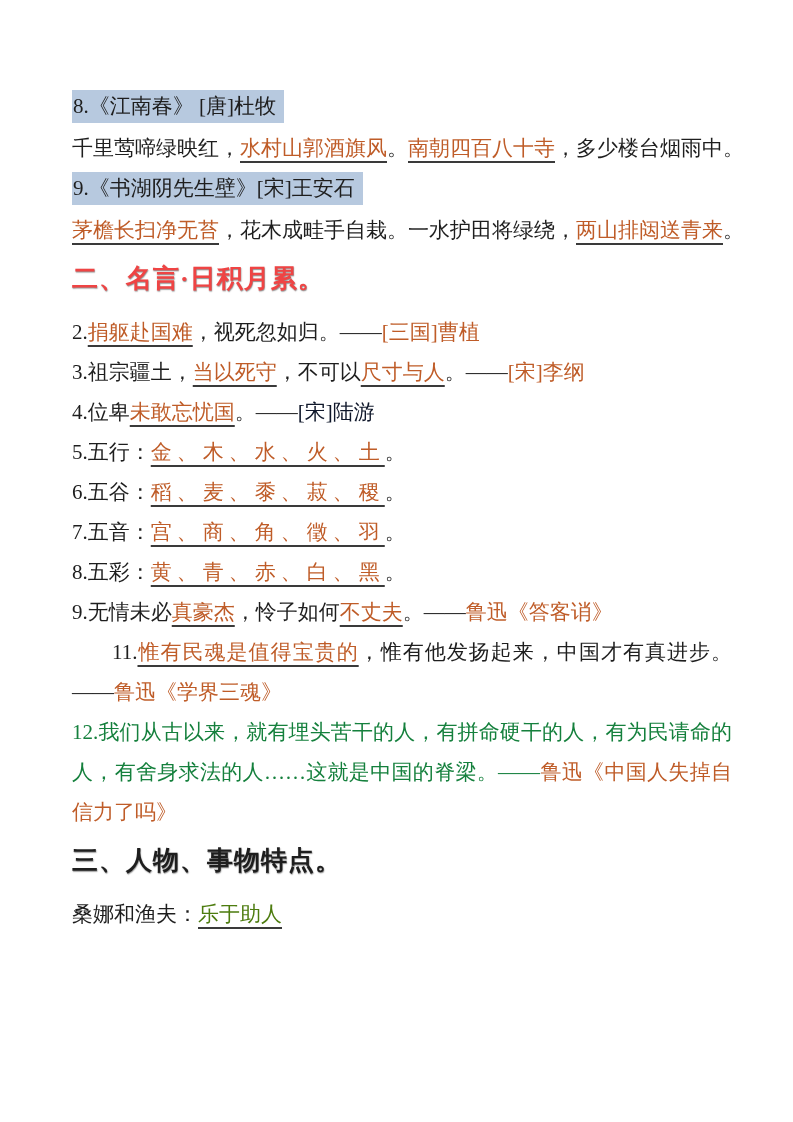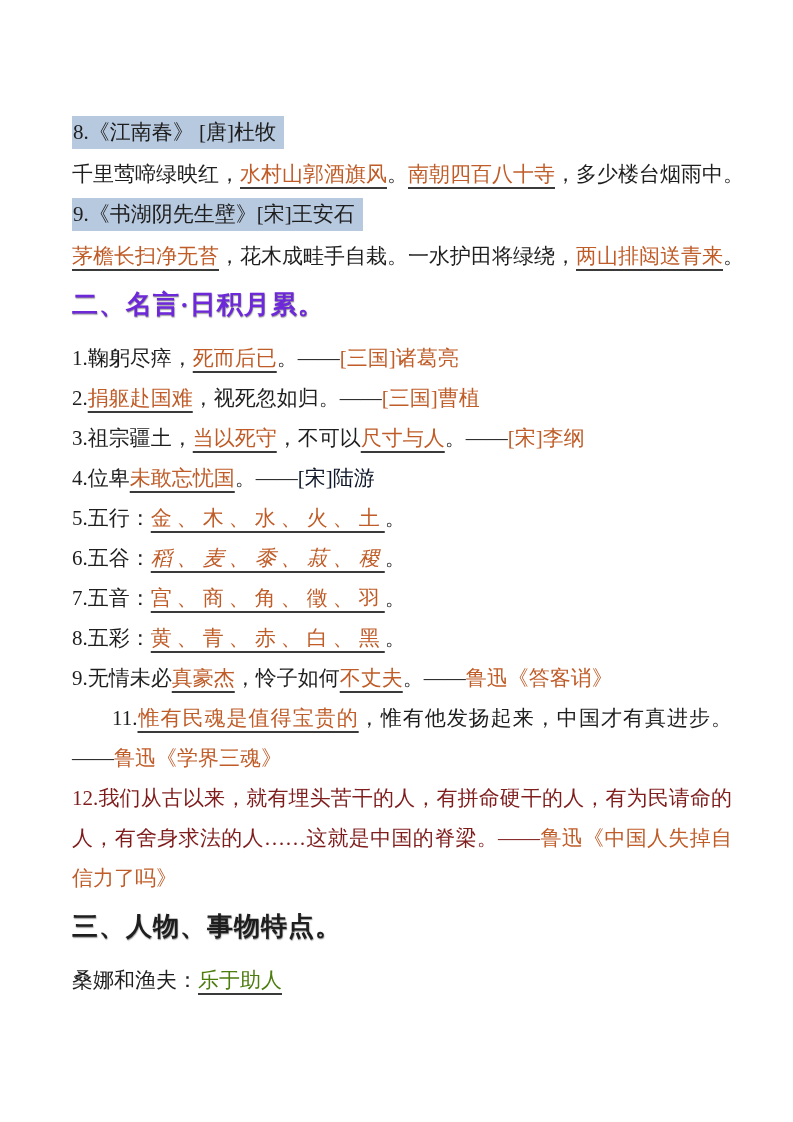--- a/index.html
+++ b/index.html
@@ -11,21 +11,21 @@
     position: relative;
     width: 793px;
     height: 1122px;
     background: #ffffff;
     overflow: hidden;
     font-family: "Liberation Serif", "DejaVu Serif", serif;
   }
   .content {
     position: absolute;
     left: 72px;
-    top: 112px;
+    top: 86px;
     width: 660px;
   }
   .para {
     font-size: 21px;
     line-height: 40px;
     color: #1e1e1e;
     margin: 0;
     text-align: justify;
   }
   .para.nowrap {
@@ -60,28 +60,27 @@
 </style>
 </head>
 <body>
 
 <div class="page">
   <div class="content">
       <p class="para nowrap title-line"><span class="hl-span" style="color: rgb(30, 30, 30); background-color: rgb(183, 201, 223);">8.《江南春》 [唐]杜牧</span></p>
       <p class="para nowrap"><span class="" style="color: rgb(30, 30, 30);">千里莺啼绿映红，</span><span class="run-underline" style="color: rgb(191, 92, 40); text-decoration-color: rgb(58, 58, 58);">水村山郭酒旗风</span><span class="" style="color: rgb(30, 30, 30);">。</span><span class="run-underline" style="color: rgb(191, 92, 40); text-decoration-color: rgb(58, 58, 58);">南朝四百八十寺</span><span class="" style="color: rgb(30, 30, 30);">，多少楼台烟雨中。</span></p>
       <p class="para nowrap title-line"><span class="hl-span" style="color: rgb(30, 30, 30); background-color: rgb(183, 201, 223);">9.《书湖阴先生壁》[宋]王安石</span></p>
       <p class="para nowrap"><span class="run-underline" style="color: rgb(191, 92, 40); text-decoration-color: rgb(58, 58, 58);">茅檐长扫净无苔</span><span class="" style="color: rgb(30, 30, 30);">，花木成畦手自栽。一水护田将绿绕，</span><span class="run-underline" style="color: rgb(191, 92, 40); text-decoration-color: rgb(58, 58, 58);">两山排闼送青来</span><span class="" style="color: rgb(30, 30, 30);">。</span></p>
-      <p class="heading"><span class="" style="color: #6d28d9;">二、名言·日积月累。</span></p>
-      <p class="para nowrap"><span class="" style="color: rgb(30, 30, 30);">1.鞠躬尽瘁，</span><span class="run-underline" style="color: rgb(191, 92, 40); text-decoration-color: rgb(58, 58, 58);">死而后已</span><span class="" style="color: rgb(30, 30, 30);">。——</span><span class="" style="color: rgb(191, 92, 40);">[三国]诸葛亮</span></p>
+      <p class="heading"><span class="" style="color: #ef4444;">二、名言·日积月累。</span></p>
       <p class="para nowrap"><span class="" style="color: rgb(30, 30, 30);">2.</span><span class="run-underline" style="color: rgb(191, 92, 40); text-decoration-color: rgb(58, 58, 58);">捐躯赴国难</span><span class="" style="color: rgb(30, 30, 30);">，视死忽如归。——</span><span class="" style="color: rgb(191, 92, 40);">[三国]曹植</span></p>
       <p class="para nowrap"><span class="" style="color: rgb(30, 30, 30);">3.祖宗疆土，</span><span class="run-underline" style="color: rgb(191, 92, 40); text-decoration-color: rgb(58, 58, 58);">当以死守</span><span class="" style="color: rgb(30, 30, 30);">，不可以</span><span class="run-underline" style="color: rgb(191, 92, 40); text-decoration-color: rgb(58, 58, 58);">尺寸与人</span><span class="" style="color: rgb(30, 30, 30);">。——</span><span class="" style="color: rgb(191, 92, 40);">[宋]李纲</span></p>
       <p class="para nowrap"><span class="" style="color: rgb(30, 30, 30);">4.位卑</span><span class="run-underline" style="color: rgb(191, 92, 40); text-decoration-color: rgb(58, 58, 58);">未敢忘忧国</span><span class="" style="color: rgb(30, 30, 30);">。——</span><span class="" style="color: #0f172a;">[宋]陆游</span></p>
       <p class="para nowrap"><span class="" style="color: rgb(30, 30, 30);">5.五行：</span><span class="run-underline run-spaced" style="color: rgb(191, 92, 40); text-decoration-color: rgb(58, 58, 58);">金、木、水、火、土</span><span class="" style="color: rgb(30, 30, 30);">。</span></p>
-      <p class="para nowrap"><span class="" style="color: rgb(30, 30, 30);">6.五谷：</span><span class="run-underline run-spaced" style="color: rgb(191, 92, 40); text-decoration-color: rgb(58, 58, 58); font-style: italic;">稻、麦、黍、菽、稷</span><span class="" style="color: rgb(30, 30, 30);">。</span></p>
+      <p class="para nowrap"><span class="" style="color: rgb(30, 30, 30);">6.五谷：</span><span class="run-underline run-spaced" style="color: rgb(191, 92, 40); text-decoration-color: rgb(58, 58, 58);">稻、麦、黍、菽、稷</span><span class="" style="color: rgb(30, 30, 30);">。</span></p>
       <p class="para nowrap"><span class="" style="color: rgb(30, 30, 30);">7.五音：</span><span class="run-underline run-spaced" style="color: rgb(191, 92, 40); text-decoration-color: rgb(58, 58, 58);">宫、商、角、徵、羽</span><span class="" style="color: rgb(30, 30, 30);">。</span></p>
       <p class="para nowrap"><span class="" style="color: rgb(30, 30, 30);">8.五彩：</span><span class="run-underline run-spaced" style="color: rgb(191, 92, 40); text-decoration-color: rgb(58, 58, 58);">黄、青、赤、白、黑</span><span class="" style="color: rgb(30, 30, 30);">。</span></p>
       <p class="para nowrap"><span class="" style="color: rgb(30, 30, 30);">9.无情未必</span><span class="run-underline" style="color: rgb(191, 92, 40); text-decoration-color: rgb(58, 58, 58);">真豪杰</span><span class="" style="color: rgb(30, 30, 30);">，怜子如何</span><span class="run-underline" style="color: rgb(191, 92, 40); text-decoration-color: rgb(58, 58, 58);">不丈夫</span><span class="" style="color: rgb(30, 30, 30);">。——</span><span class="" style="color: rgb(191, 92, 40);">鲁迅《答客诮》</span></p>
       <p class="para"><span class="" style="color: rgb(30, 30, 30); margin-left: 40px;">11.</span><span class="run-underline" style="color: rgb(191, 92, 40); text-decoration-color: rgb(58, 58, 58);">惟有民魂是值得宝贵的</span><span class="" style="color: rgb(30, 30, 30);">，惟有他发扬起来，中国才有真进步。——</span><span class="" style="color: rgb(191, 92, 40);">鲁迅《学界三魂》</span></p>
-      <p class="para"><span class="" style="color: #7f1d1d;">12.我们从古以来，就有埋头苦干的人，有拼命硬干的人，有为民请命的人，有舍身求法的人……这就是中国的脊梁。——</span><span class="" style="color: rgb(191, 92, 40);">鲁迅《中国人失掉自信力了吗》</span></p>
+      <p class="para"><span class="" style="color: #15803d;">12.我们从古以来，就有埋头苦干的人，有拼命硬干的人，有为民请命的人，有舍身求法的人……这就是中国的脊梁。——</span><span class="" style="color: rgb(191, 92, 40);">鲁迅《中国人失掉自信力了吗》</span></p>
       <p class="heading"><span class="" style="color: rgb(30, 30, 30);">三、人物、事物特点。</span></p>
       <p class="para nowrap"><span class="" style="color: rgb(30, 30, 30); font-family: Liberation Serif, serif;">桑娜和渔夫：</span><span class="run-underline" style="color: #4d7c0f; text-decoration-color: rgb(58, 58, 58);">乐于助人</span></p>
     </div>
 </div>
 
 </body></html>

